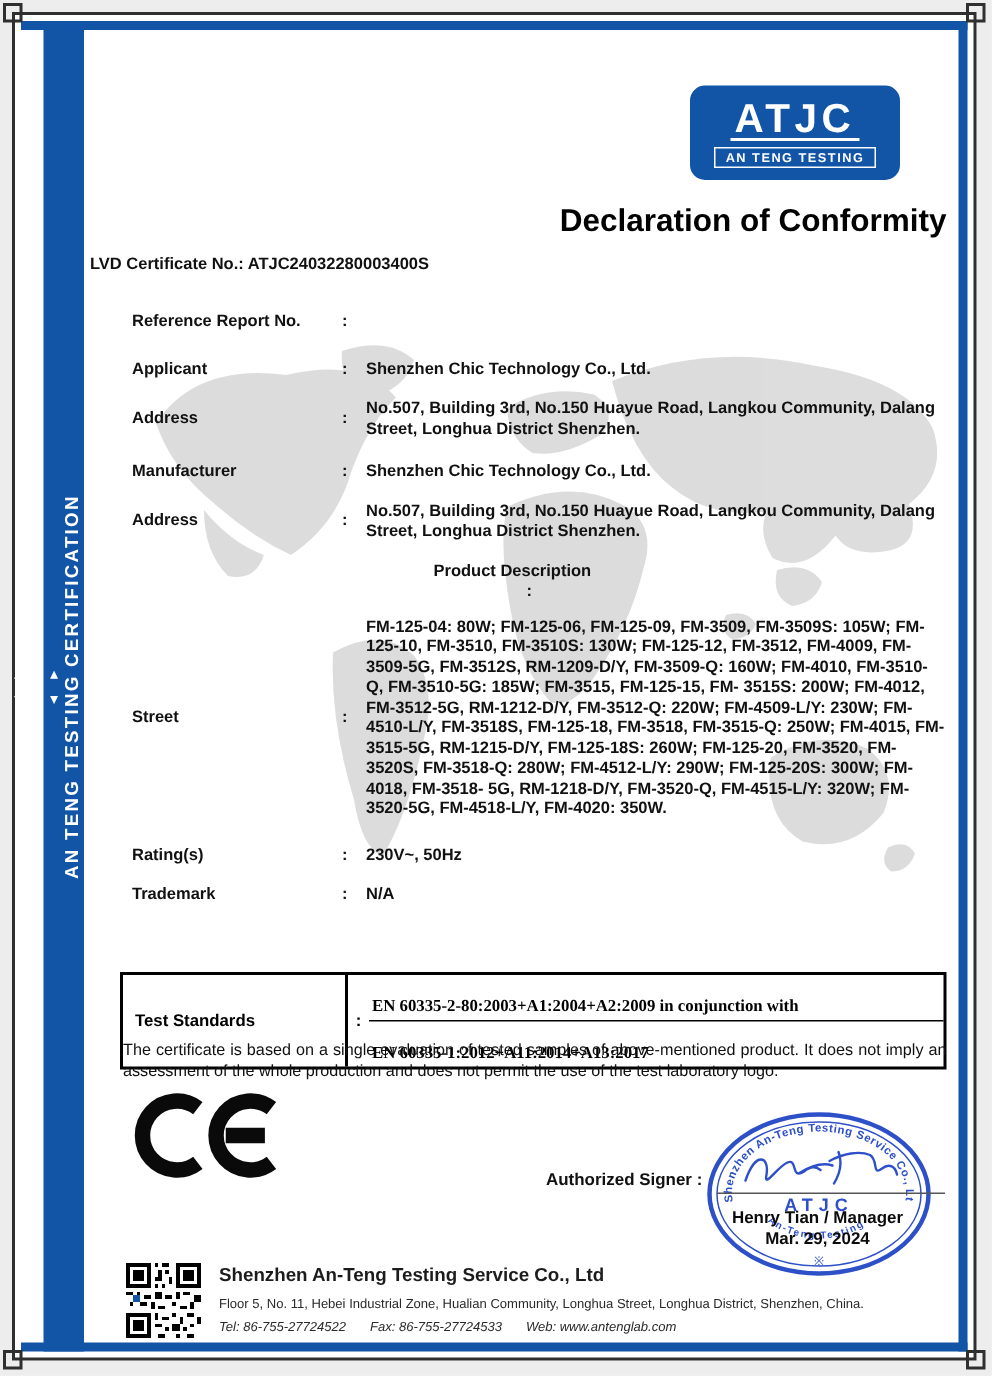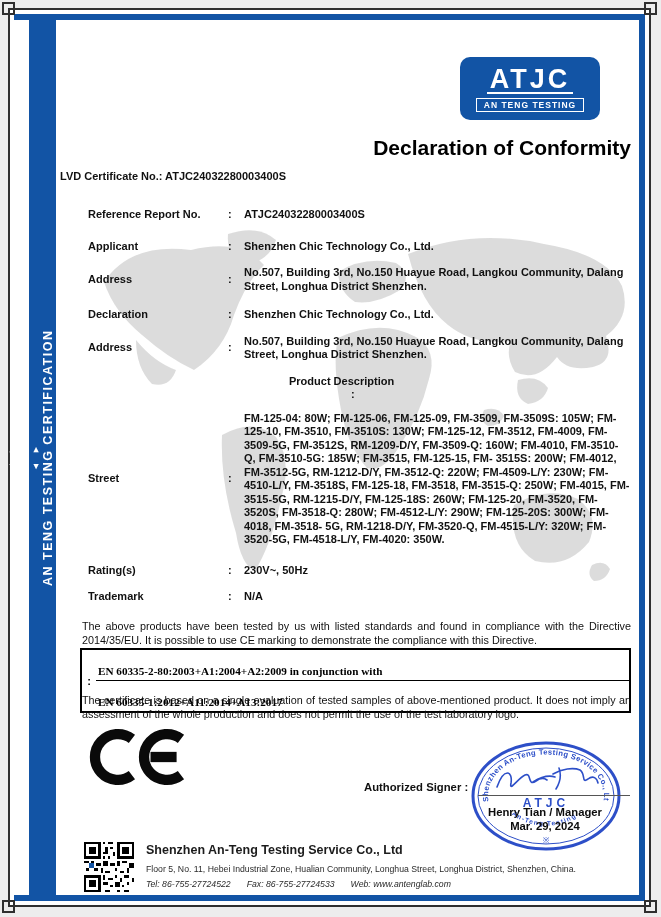--- a/index.html
+++ b/index.html
@@ -132,34 +132,33 @@
     <div class="logo-sub">AN TENG TESTING</div>
   </div>
 
   <div class="layer title">Declaration of Conformity</div>
   <div class="layer subtitle">LVD Certificate No.: ATJC24032280003400S</div>
 
   <div class="layer fields">
     <div class="frow mb-a">
       <span class="flabel">Reference Report No.</span>
       <span class="fcolon">:</span>
-      <span class="fvalue">ATJC24032280003400S</span>
     </div>
     <div class="frow mb-b">
       <span class="flabel">Applicant</span>
       <span class="fcolon">:</span>
       <span class="fvalue">Shenzhen Chic Technology Co., Ltd.</span>
     </div>
     <div class="frow mb-c">
       <span class="flabel">Address</span>
       <span class="fcolon">:</span>
       <span class="fvalue">No.507, Building 3rd, No.150 Huayue Road, Langkou Community, Dalang Street, Longhua District Shenzhen.</span>
     </div>
     <div class="frow mb-d">
-      <span class="flabel">Declaration</span>
+      <span class="flabel">Manufacturer</span>
       <span class="fcolon">:</span>
       <span class="fvalue">Shenzhen Chic Technology Co., Ltd.</span>
     </div>
     <div class="frow mb-e">
       <span class="flabel">Address</span>
       <span class="fcolon">:</span>
       <span class="fvalue">No.507, Building 3rd, No.150 Huayue Road, Langkou Community, Dalang Street, Longhua District Shenzhen.</span>
     </div>
     <div class="frow mb-f">
       <span class="flabel">Product Description</span>
@@ -175,23 +174,23 @@
       <span class="fcolon">:</span>
       <span class="fvalue">230V~, 50Hz</span>
     </div>
     <div class="frow">
       <span class="flabel">Trademark</span>
       <span class="fcolon">:</span>
       <span class="fvalue">N/A</span>
     </div>
   </div>
 
-  <div class="layer para para-compliance">The above products have been tested by us with listed standards and found in compliance with the Directive 2014/35/EU. It is possible to use CE marking to demonstrate the compliance with this Directive.</div>
 
   <div class="layer ts-box">
+    <div class="ts-label">Test Standards</div>
     <div class="ts-colon">:</div>
     <div class="ts-values">
       <div class="ts-line">EN 60335-2-80:2003+A1:2004+A2:2009 in conjunction with</div>
       <div class="ts-line">EN 60335-1:2012+A11:2014+A13:2017</div>
     </div>
   </div>
 
   <div class="layer para para-certificate">The certificate is based on a single evaluation of tested samples of above-mentioned product. It does not imply an assessment of the whole production and does not permit the use of the test laboratory logo.</div>
 
   <svg class="layer ce" width="106" height="62" viewBox="0 0 134 72" xmlns="http://www.w3.org/2000/svg">

